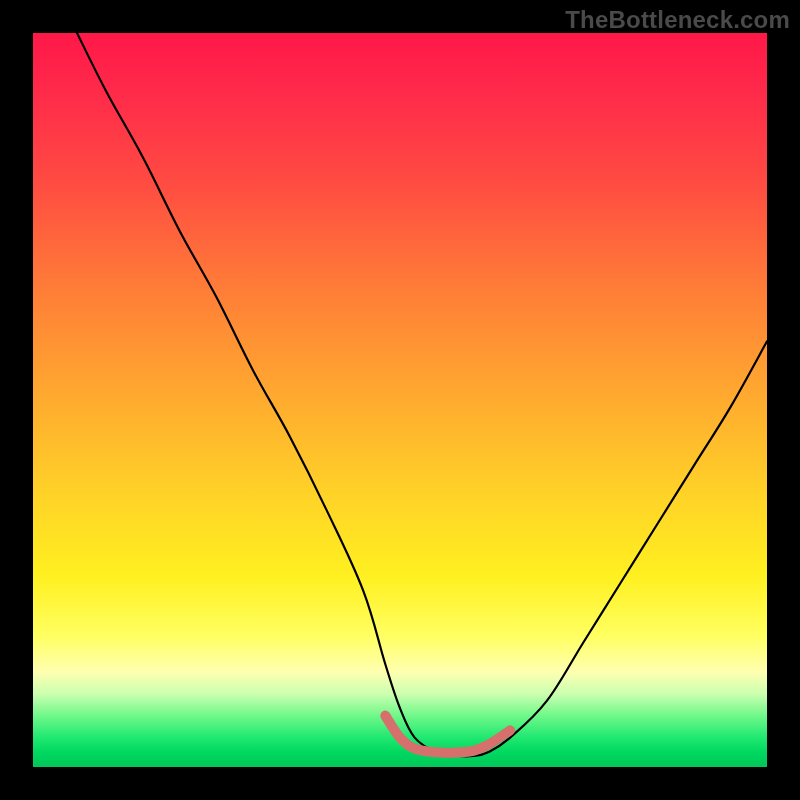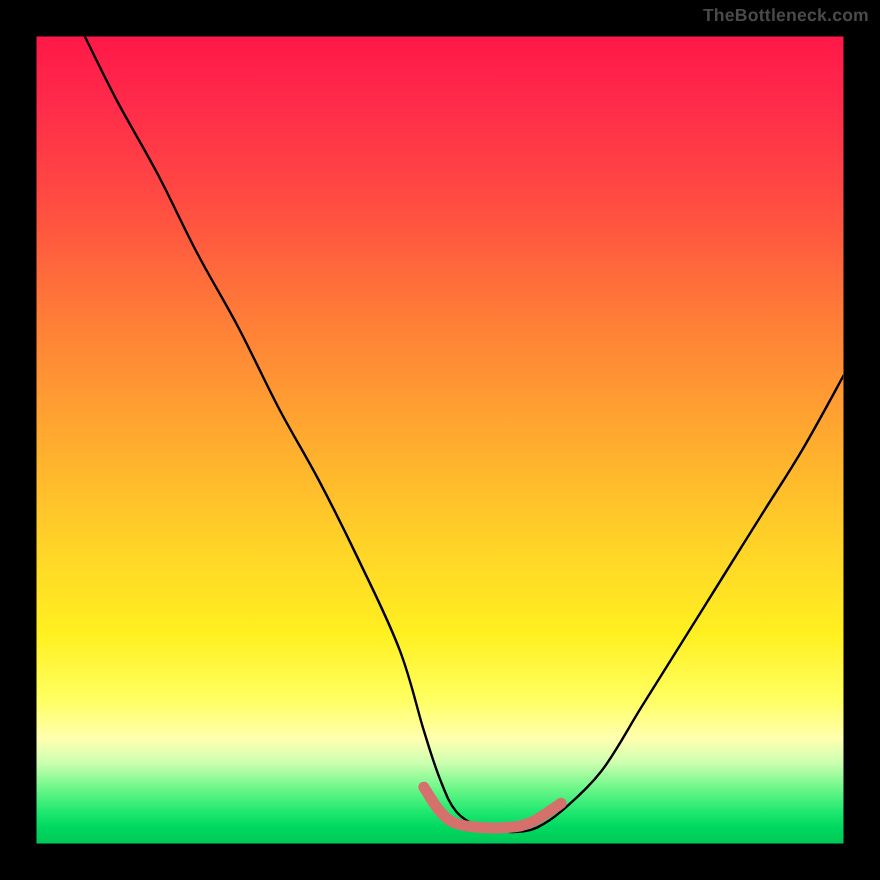--- a/index.html
+++ b/index.html
@@ -15,21 +15,21 @@
     position: relative;
     width: 800px;
     height: 800px;
     background: #000;
   }
   .watermark {
     position: absolute;
     top: 6px;
     right: 10px;
     color: #4a4a4a;
-    font-size: 16px;
+    font-size: 24px;
     font-weight: 600;
     letter-spacing: 0.2px;
     z-index: 5;
   }
   .plot-area {
     position: absolute;
     left: 33px;
     top: 33px;
     width: 734px;
     height: 734px;

